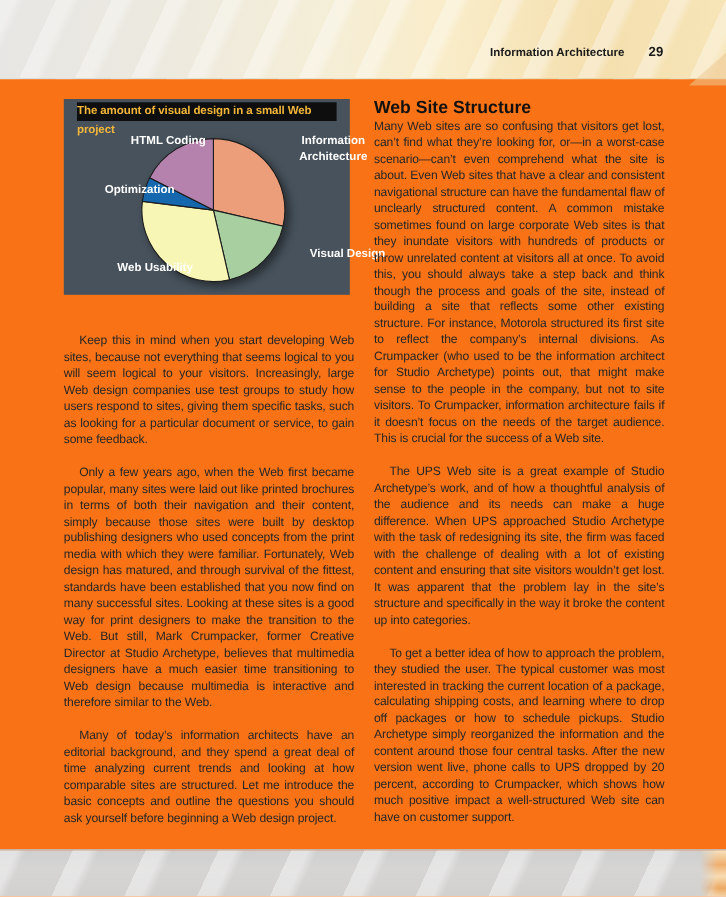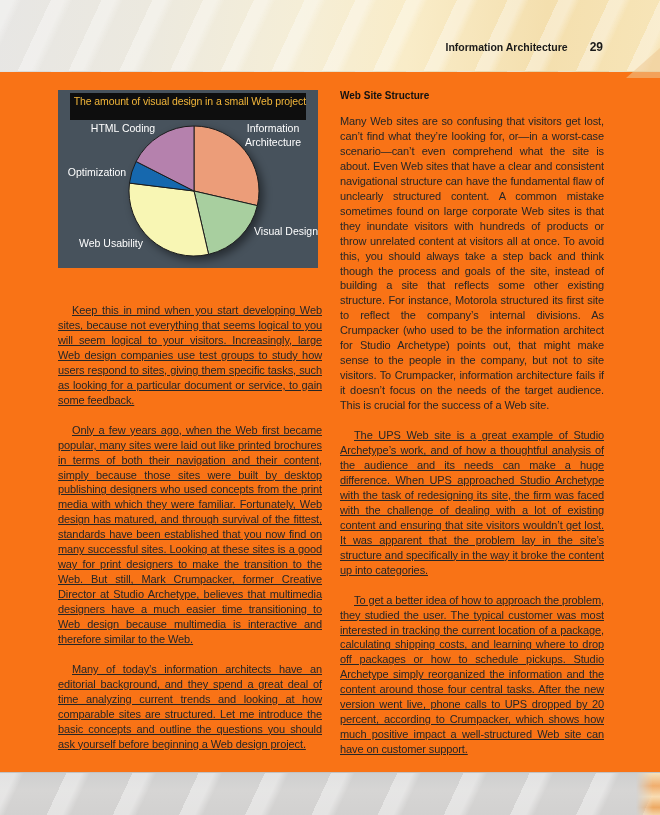--- a/index.html
+++ b/index.html
@@ -28,53 +28,53 @@
   }
   .running-head { font-size:10.5px; font-weight:bold; }
   .page-number { font-size:12px; font-weight:bold; margin-left:22px; }
 
   
   .chart-panel {
     position:absolute; left:58px; top:90px; width:260px; height:178px;
     background:#47525c;
   }
   .chart-title {
-    position:absolute; left:12px; top:3px; width:236px; height:27px;
-    background:#0e0e0e; color:#f2b63a; font-size:10.5px; font-weight:normal;
-    text-align:right; line-height:17px; letter-spacing:-0.1px;
+    position:absolute; left:12px; top:3px; width:236px; height:17px;
+    background:#0e0e0e; color:#f2b63a; font-size:10.5px; font-weight:bold;
+    text-align:left; line-height:17px; letter-spacing:-0.1px;
   }
   .chart-panel svg { position:absolute; left:0; top:0;
     filter:drop-shadow(4px 4px 4px rgba(0,0,0,0.45)); }
   .pie-label {
     position:absolute; transform:translate(-50%,-50%);
-    color:#fff; font-size:10.5px; font-weight:normal; text-align:center;
-    line-height:14px; white-space:nowrap;
+    color:#fff; font-size:10.5px; font-weight:bold; text-align:center;
+    line-height:14px; white-space:nowrap;margin-left:30px;
   }
   .pie-label.wrap { white-space:normal; width:84px; }
   .lbl-html   { left:65px;  top:38px; }
   .lbl-ia     { left:215px; top:45px; }
   .lbl-opt    { left:39px;  top:82px; }
   .lbl-usab   { left:53px;  top:153px; }
   .lbl-visual { left:228px; top:141px; }
 
   .figure-caption {
     position:absolute; left:58px; top:276px; width:264px;
     font-size:10.5px; font-weight:bold; color:#111; letter-spacing:-0.1px;
   }
 
   
   .col { position:absolute; width:264px; color:#262626; }
   .col p {
     font-size:11px; line-height:14.95px; text-align:justify;
     letter-spacing:-0.1px; margin-bottom:15px;
   }
-  .col p.indent { text-indent:14px;text-decoration:underline; }
+  .col p.indent { text-indent:14px; }
   .col-left  { left:58px;  top:303px; }
   .col-right { left:340px; top:90px; }
-  .col-heading { font-size:10px; font-weight:bold; color:#111; margin-bottom:13px; }
+  .col-heading { font-size:16px; font-weight:bold; color:#111; }
 
   
   .footer {
     position:absolute; left:0; bottom:0; width:660px; height:43px;
     background:
       repeating-linear-gradient(115deg, rgba(255,255,255,0.4) 0 14px, rgba(255,255,255,0) 22px 60px),
       linear-gradient(180deg,#cfcfcf 0%,#d6d5d4 40%,#d2d1d0 100%);
     border-top:1px solid #c2c2c2;
   }
   .footer-accent {

